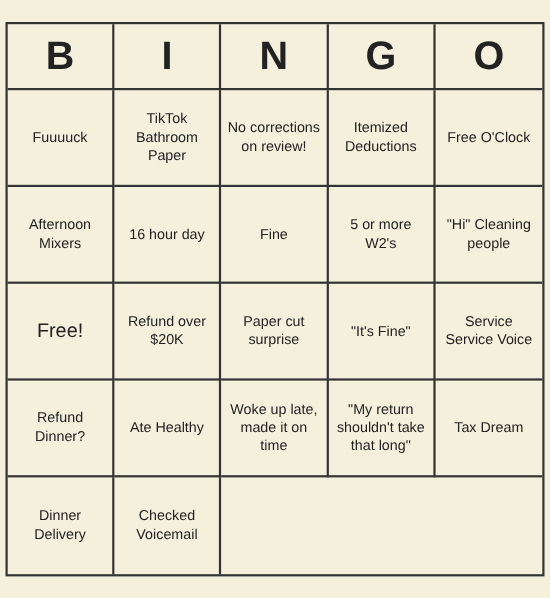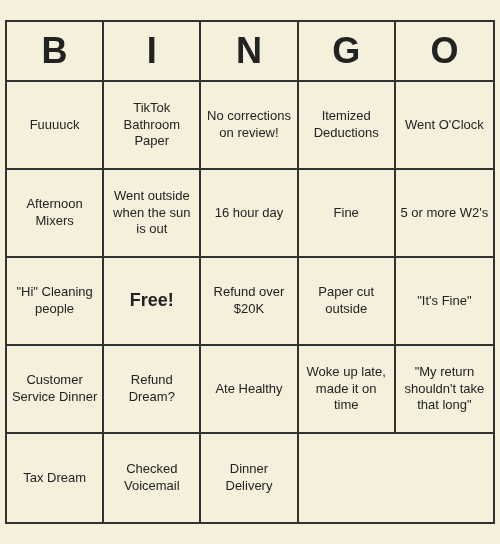--- a/index.html
+++ b/index.html
@@ -51,21 +51,21 @@
       line-height: 1.3;
     }
     .bingo-cell:nth-child(5n) {
       border-right: none;
     }
     .bingo-cell:nth-child(n+21) {
       border-bottom: none;
     }
     .bingo-cell.free {
       font-size: 18px;
-      font-weight: bold;
+      font-weight: normal;
     }
     .bingo-cell .cell-text {
       display: block;
     }
   </style>
 </head>
 <body>
 
 <div class="bingo-card">
   <div class="bingo-header">
@@ -82,70 +82,67 @@
       <div class="bingo-cell">
         <span class="cell-text">TikTok Bathroom Paper</span>
       </div>
       <div class="bingo-cell">
         <span class="cell-text">No corrections on review!</span>
       </div>
       <div class="bingo-cell">
         <span class="cell-text">Itemized Deductions</span>
       </div>
       <div class="bingo-cell">
-        <span class="cell-text">Went O'Clock</span>
+        <span class="cell-text">Free O'Clock</span>
       </div>
       <div class="bingo-cell">
         <span class="cell-text">Afternoon Mixers</span>
-      </div>
-      <div class="bingo-cell">
-        <span class="cell-text">Went outside when the sun is out</span>
       </div>
       <div class="bingo-cell">
         <span class="cell-text">16 hour day</span>
       </div>
       <div class="bingo-cell">
         <span class="cell-text">Fine</span>
       </div>
       <div class="bingo-cell">
         <span class="cell-text">5 or more W2's</span>
       </div>
       <div class="bingo-cell">
         <span class="cell-text">"Hi" Cleaning people</span>
       </div>
       <div class="bingo-cell free">
         <span class="cell-text">Free!</span>
       </div>
       <div class="bingo-cell">
         <span class="cell-text">Refund over $20K</span>
       </div>
       <div class="bingo-cell">
-        <span class="cell-text">Paper cut outside</span>
+        <span class="cell-text">Paper cut surprise</span>
       </div>
       <div class="bingo-cell">
         <span class="cell-text">"It's Fine"</span>
       </div>
       <div class="bingo-cell">
-        <span class="cell-text">Customer Service Dinner</span>
+        <span class="cell-text">Service Service Voice</span>
       </div>
       <div class="bingo-cell">
-        <span class="cell-text">Refund Dream?</span>
+        <span class="cell-text">Refund Dinner?</span>
       </div>
       <div class="bingo-cell">
         <span class="cell-text">Ate Healthy</span>
       </div>
       <div class="bingo-cell">
         <span class="cell-text">Woke up late, made it on time</span>
       </div>
       <div class="bingo-cell">
         <span class="cell-text">"My return shouldn't take that long"</span>
       </div>
       <div class="bingo-cell">
         <span class="cell-text">Tax Dream</span>
       </div>
       <div class="bingo-cell">
-        <span class="cell-text">Checked Voicemail</span>
+        <span class="cell-text">Dinner Delivery</span>
       </div>
       <div class="bingo-cell">
-        <span class="cell-text">Dinner Delivery</span>
+        <span class="cell-text">Checked Voicemail</span>
       </div>
     </div>
 </div>
 
 </body></html>

